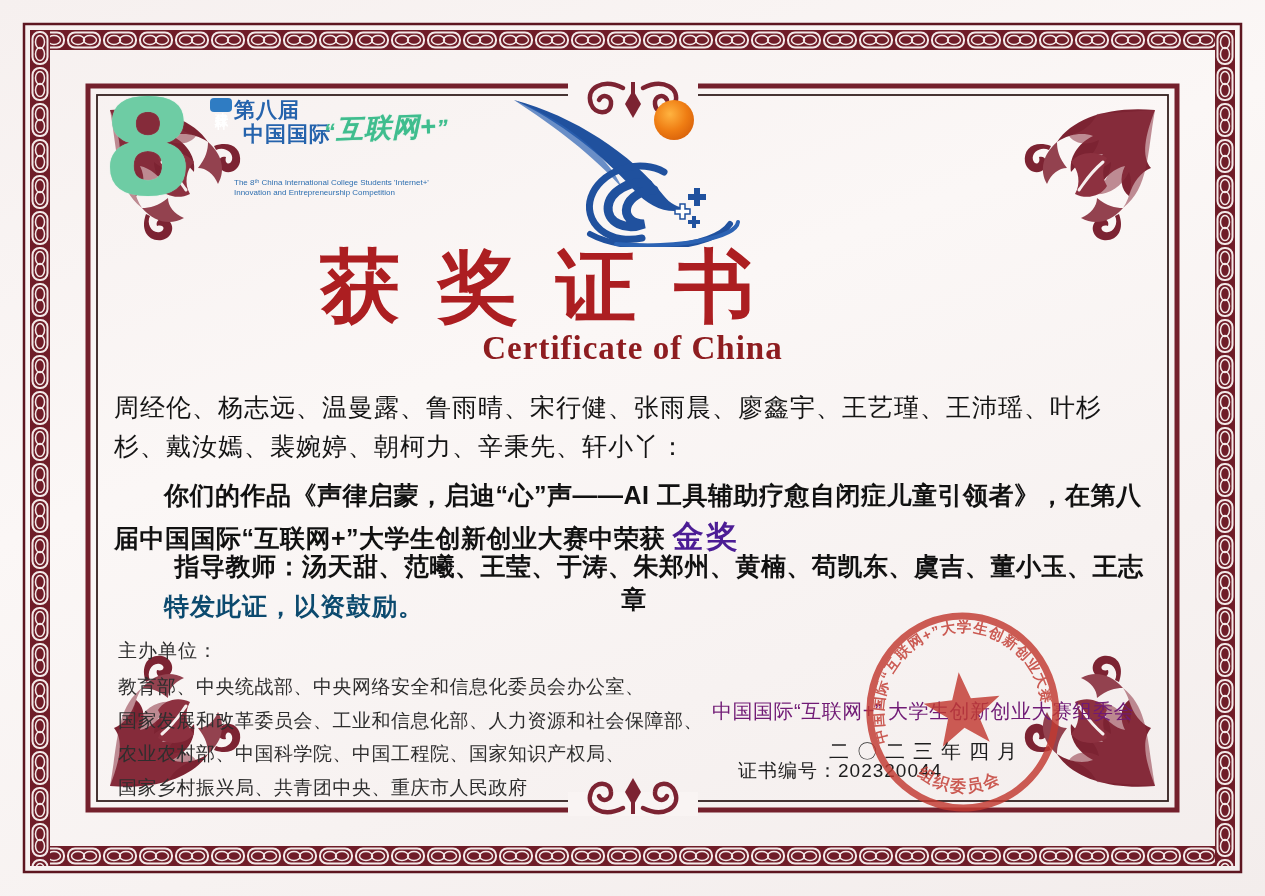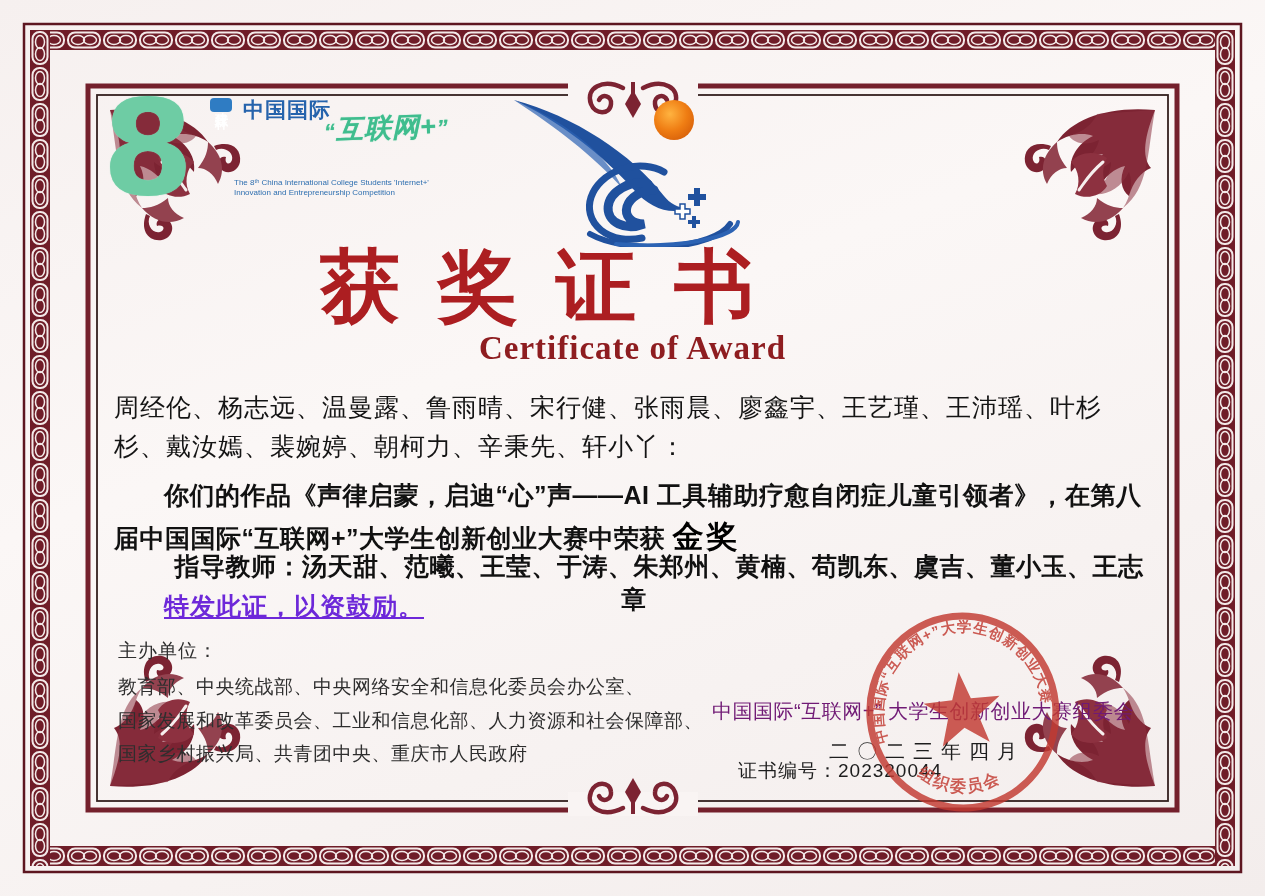--- a/index.html
+++ b/index.html
@@ -43,25 +43,25 @@
   .subtitle{left:0;top:330px;width:1265px;text-align:center;
     font-family:"Liberation Serif",serif;font-weight:bold;
     font-size:33px;color:#8e1d20;letter-spacing:1px;}
 
   
   .recipients{left:114px;top:388px;width:1035px;
     font-family:"DejaVu Serif","Liberation Serif",serif;
     font-size:25px;line-height:39px;color:#141414;letter-spacing:1px;}
   .bodytext{left:114px;top:474px;width:1040px;font-weight:bold;
     font-size:25px;line-height:42px;color:#111;text-indent:2em;letter-spacing:0.5px;}
-  .award{color:#000000;font-size:31px;letter-spacing:3px;font-weight:bold;}
+  .award{color:#4c1d95;font-size:31px;letter-spacing:3px;font-weight:bold;}
   .advisors{left:114px;top:550px;width:1040px;font-weight:bold;
     font-size:25px;color:#111;text-indent:2em;letter-spacing:0.5px;text-align:center;}
   .closing{left:114px;top:590px;width:1040px;font-weight:bold;
-    font-size:25px;color:#6d28d9;text-indent:2em;letter-spacing:1px;text-decoration:underline;}
+    font-size:25px;color:#0c4a6e;text-indent:2em;letter-spacing:1px;}
 
   
   .hosts-label{left:118px;top:638px;font-size:19px;color:#2e2e2e;letter-spacing:1px;}
   .hosts{left:118px;top:670px;width:600px;font-size:19px;line-height:33.5px;
     color:#2e2e2e;letter-spacing:0.5px;}
   .hosts div{white-space:nowrap;}
 
   
   .issuer{left:712px;top:698px;width:430px;font-size:20px;color:#701a75;
     letter-spacing:0.5px;white-space:nowrap;}
@@ -143,20 +143,21 @@
     <use href="#flor" transform="translate(96,96)"></use>
     <use href="#flor" transform="translate(1169,96) scale(-1,1)"></use>
     <use href="#flor" transform="translate(96,800) scale(1,-1)"></use>
     <use href="#flor" transform="translate(1169,800) scale(-1,-1)"></use>
   </svg>
 
   <div class="abs logo-left">
     <span class="logo-eight">8</span>
     <span class="logo-badge">建行杯</span>
     <span class="logo-cn">
+        <span class="l1">第八届</span>
         <span class="l2">中国国际</span>
       </span>
     <span class="logo-hl"><span class="logo-q">“</span><span>互联网+</span><span class="logo-q">”</span></span>
     <span class="logo-en"><span>The 8ᵗʰ China International College Students 'Internet+'</span><br><span>Innovation and Entrepreneurship Competition</span></span>
   </div>
 
   <svg class="abs logo-center" viewBox="0 0 285 155" xmlns="http://www.w3.org/2000/svg">
     <defs>
       <radialGradient id="ball" cx="40%" cy="35%" r="70%">
         <stop offset="0%" stop-color="#ffb340"></stop>
@@ -174,33 +175,34 @@
 
     <path d="M92,142 a78,30 0 0 0 140,-10" fill="none" stroke="#20519e" stroke-width="6" stroke-linecap="round"></path>
     <path d="M118,152 a92,24 0 0 0 122,-22" fill="none" stroke="#2c63b4" stroke-width="4" stroke-linecap="round"></path>
 
     <path d="M196,96 h6 v6 h6 v6 h-6 v6 h-6 v-6 h-6 v-6 h6 z" fill="#20519e"></path>
     <path d="M182,112 h5 v5 h5 v5 h-5 v5 h-5 v-5 h-5 v-5 h5 z" fill="#fff" stroke="#20519e" stroke-width="1.5"></path>
     <path d="M194,124 h4 v4 h4 v4 h-4 v4 h-4 v-4 h-4 v-4 h4 z" fill="#20519e"></path>
   </svg>
 
   <div class="abs title">获奖证书</div>
-  <div class="abs subtitle">Certificate of Award</div>
+  <div class="abs subtitle">Certificate of China</div>
 
   <div class="abs recipients">周经伦、杨志远、温曼露、鲁雨晴、宋行健、张雨晨、廖鑫宇、王艺瑾、王沛瑶、叶杉杉、戴汝嫣、裴婉婷、朝柯力、辛秉先、轩小丫：</div>
 
   <div class="abs bodytext"><span>你们的作品《声律启蒙，启迪“心”声——AI 工具辅助疗愈自闭症儿童引领者》，在第八届中国国际“互联网+”大学生创新创业大赛中荣获 </span><span class="award">金奖</span></div>
 
   <div class="abs advisors">指导教师：汤天甜、范曦、王莹、于涛、朱郑州、黄楠、苟凯东、虞吉、董小玉、王志章</div>
   <div class="abs closing">特发此证，以资鼓励。</div>
 
   <div class="abs hosts-label">主办单位：</div>
   <div class="abs hosts">
     <div>教育部、中央统战部、中央网络安全和信息化委员会办公室、</div>
     <div>国家发展和改革委员会、工业和信息化部、人力资源和社会保障部、</div>
+    <div>农业农村部、中国科学院、中国工程院、国家知识产权局、</div>
     <div>国家乡村振兴局、共青团中央、重庆市人民政府</div>
   </div>
 
   <div class="abs issuer">中国国际“互联网+” 大学生创新创业大赛组委会</div>
   <div class="abs issue-date">二〇二三年四月</div>
   <div class="abs certno"><span>证书编号：</span><span>202320044</span></div>
 
   <svg class="abs seal" viewBox="0 0 250 215" xmlns="http://www.w3.org/2000/svg">
     <ellipse cx="125" cy="106" rx="93" ry="96" fill="none" stroke="#c23a31" stroke-width="7"></ellipse>
     <path id="arcTop" d="M48,130 A80,82 0 1 1 202,130" fill="none"></path>

